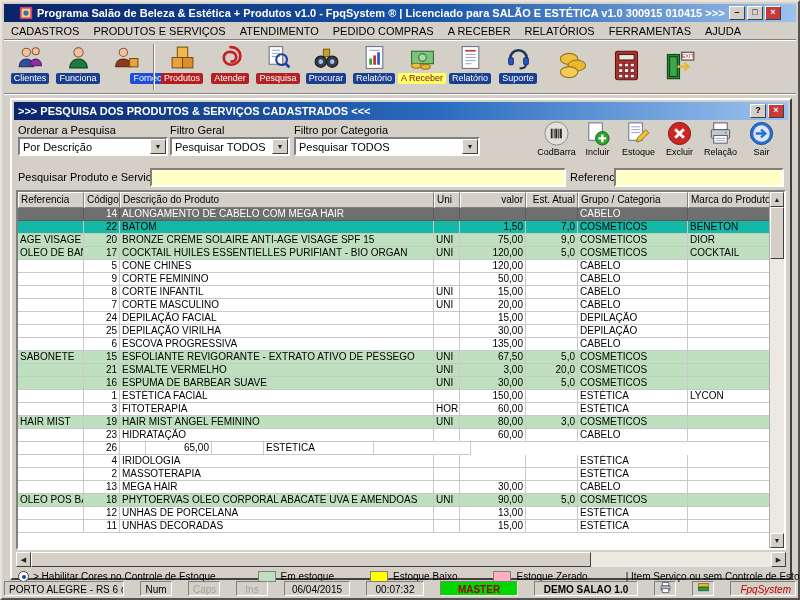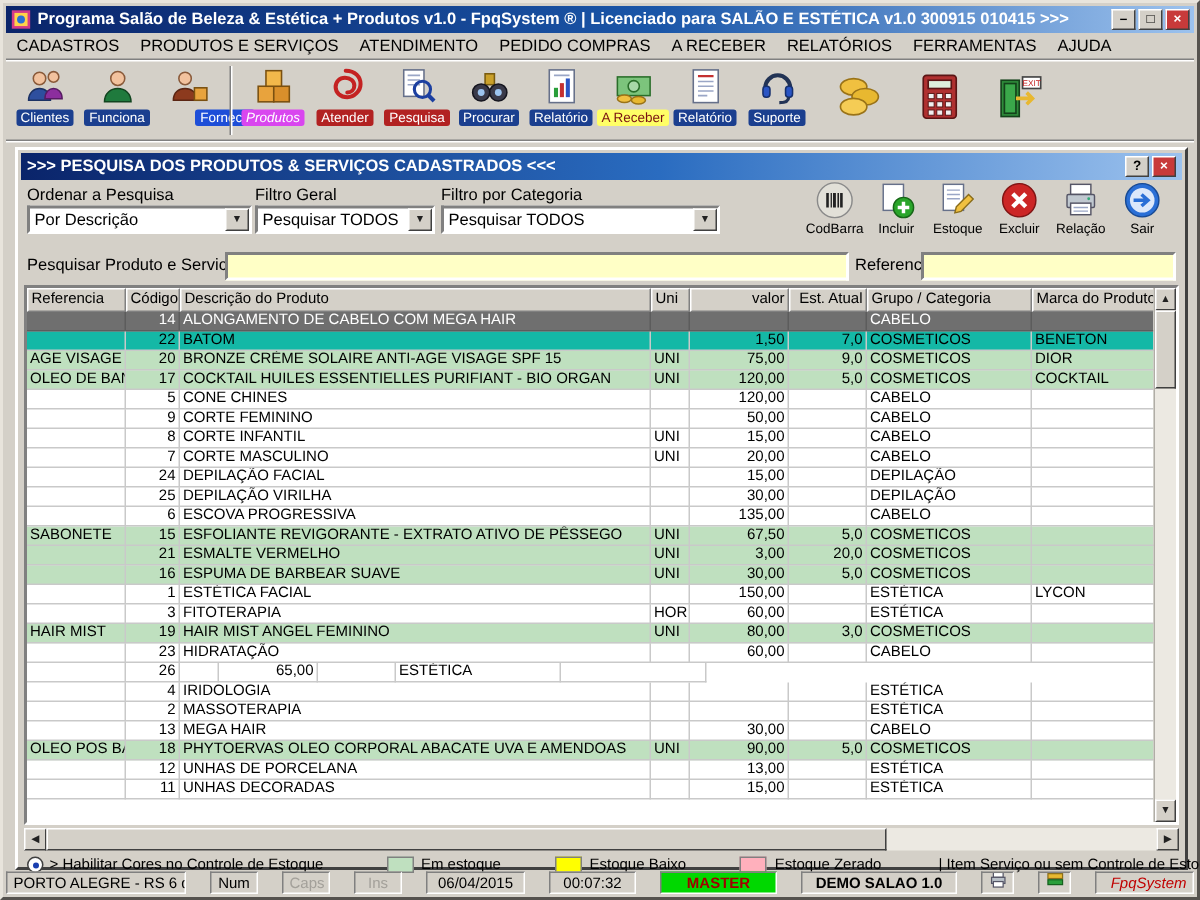--- a/index.html
+++ b/index.html
@@ -1,21 +1,21 @@
 <!DOCTYPE html>
 <html><head>
 <meta charset="utf-8">
 <style>
   *{box-sizing:border-box;margin:0;padding:0}
   html,body{width:800px;height:600px}
   body{font-family:"Liberation Sans","DejaVu Sans",sans-serif;background:#9a9a9a;overflow:hidden}
   #app{position:relative;width:800px;height:600px;background:#d4d0c8;border:2px solid;border-color:#e8e4dc #55524e #55524e #e8e4dc}
 
   
-  .titlebar{position:absolute;left:2px;top:2px;right:2px;height:18px;display:flex;align-items:center;padding:0 3px;
+  .titlebar{position:absolute;left:2px;top:2px;right:2px;height:18px;display:flex;align-items:center;padding:0 15px;
     background:linear-gradient(90deg,#0a246a 0%,#1a56a8 55%,#9cc2ee 100%);color:#fff;font-size:11px;font-weight:bold;white-space:nowrap;overflow:hidden}
   .app-icon{width:14px;height:14px;margin-right:4px;flex:none}
   .app-icon svg{width:14px;height:14px;display:block}
   .title-text{flex:1;overflow:hidden;text-overflow:ellipsis}
   .win-btns{display:flex;gap:2px;margin-left:4px;flex:none}
   .wbtn{width:16px;height:14px;background:#d4d0c8;border:1px solid;border-color:#fff #404040 #404040 #fff;
     font-size:9px;line-height:11px;text-align:center;color:#000;font-weight:bold;cursor:default}
   .wbtn.close{background:#c83a3a;color:#fff}
 
   
@@ -174,21 +174,21 @@
       </div>
       <span class="tb-sep"></span>
       <div class="tb-btn">
         <span class="icon tb-icon">
           <svg viewBox="0 0 26 26">
             <rect x="3" y="13" width="10" height="10" fill="#e8a33d" stroke="#7a5010"></rect>
             <rect x="13" y="13" width="10" height="10" fill="#d98f2b" stroke="#7a5010"></rect>
             <rect x="8" y="3" width="10" height="10" fill="#f2b84b" stroke="#7a5010"></rect>
           </svg>
         </span>
-        <div class="tb-label" style="background: #d946ef; color: rgb(255, 255, 255); font-style: italic;">Produtos</div>
+        <div class="tb-label" style="background: #b91c1c; color: rgb(255, 255, 255);">Produtos</div>
       </div>
       <div class="tb-btn">
         <span class="icon tb-icon">
           <svg viewBox="0 0 26 26">
             <path d="M13 3c6 0 9.5 4 9.5 8.5S18.5 20 14 20s-7.5-3-7.5-6.5S9 7.5 12.5 7.5s6 2.2 6 5-2 4.5-4.5 4.5" fill="none" stroke="#c42222" stroke-width="2.6" stroke-linecap="round"></path>
           </svg>
         </span>
         <div class="tb-label" style="background: rgb(178, 34, 34); color: rgb(255, 255, 255);">Atender</div>
       </div>
       <div class="tb-btn">

